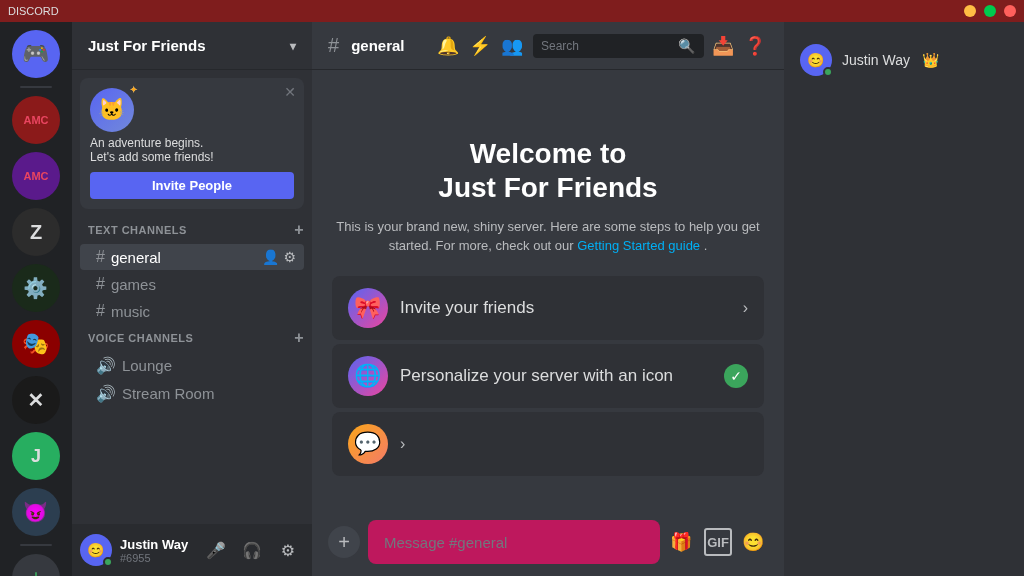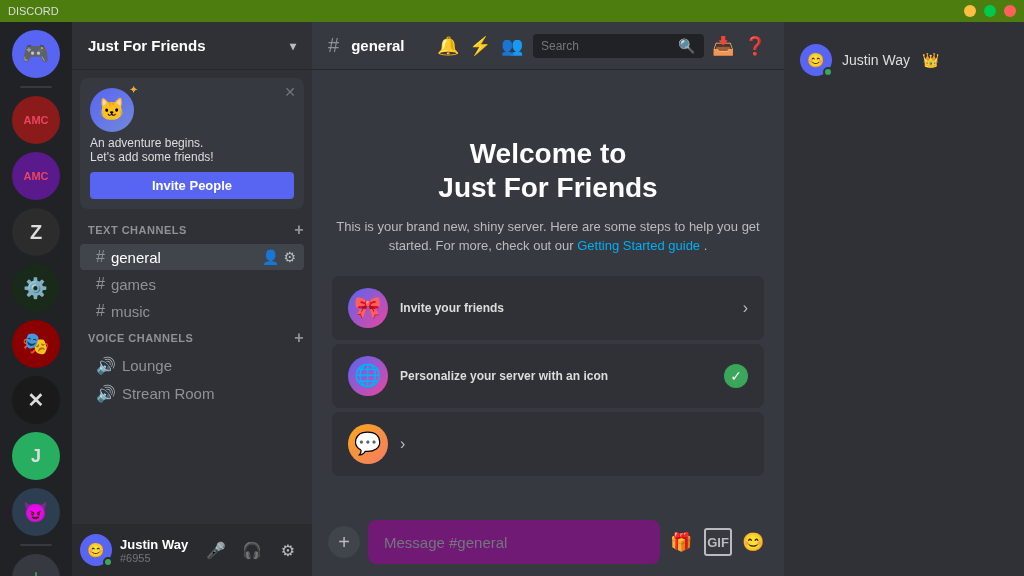--- a/index.html
+++ b/index.html
@@ -1,21 +1,21 @@
 <!DOCTYPE html>
 <html><head>
   <meta charset="utf-8">
   <style>
     * { margin: 0; padding: 0; box-sizing: border-box; }
     body { width: 1024px; height: 576px; overflow: hidden; font-family: 'Segoe UI', sans-serif; background: #36393f; color: #dcddde; display: flex; flex-direction: column; }
 
     
     #titlebar {
       height: 22px;
-      background: #4d7c0f;
+      background: #7f1d1d;
       display: flex;
       align-items: center;
       justify-content: space-between;
       padding: 0 8px;
       font-size: 11px;
       color: #72767d;
       -webkit-app-region: drag;
       flex-shrink: 0;
     }
     #titlebar-title { font-size: 11px; color: #dcddde; }
@@ -313,21 +313,21 @@
     .action-card-icon {
       width: 40px;
       height: 40px;
       border-radius: 50%;
       display: flex;
       align-items: center;
       justify-content: center;
       font-size: 22px;
       flex-shrink: 0;
     }
-    .action-card-label { flex: 1; font-size: 12px; font-weight: 700; color: #dcddde; }
+    .action-card-label { flex: 1; font-size: 17px; font-weight: 400; color: #dcddde; }
     .action-card-chevron { color: #b9bbbe; font-size: 16px; }
     .action-card-check {
       width: 24px;
       height: 24px;
       background: #3ba55c;
       border-radius: 50%;
       display: flex;
       align-items: center;
       justify-content: center;
       color: white;
@@ -351,21 +351,21 @@
       display: flex;
       align-items: center;
       justify-content: center;
       cursor: pointer;
       color: #b9bbbe;
       font-size: 20px;
       flex-shrink: 0;
     }
     #message-input-wrap {
       flex: 1;
-      background: #701a75;
+      background: #be185d;
       border-radius: 8px;
       height: 44px;
       display: flex;
       align-items: center;
       padding: 0 16px;
     }
     #message-input {
       background: transparent;
       border: none;
       outline: none;

